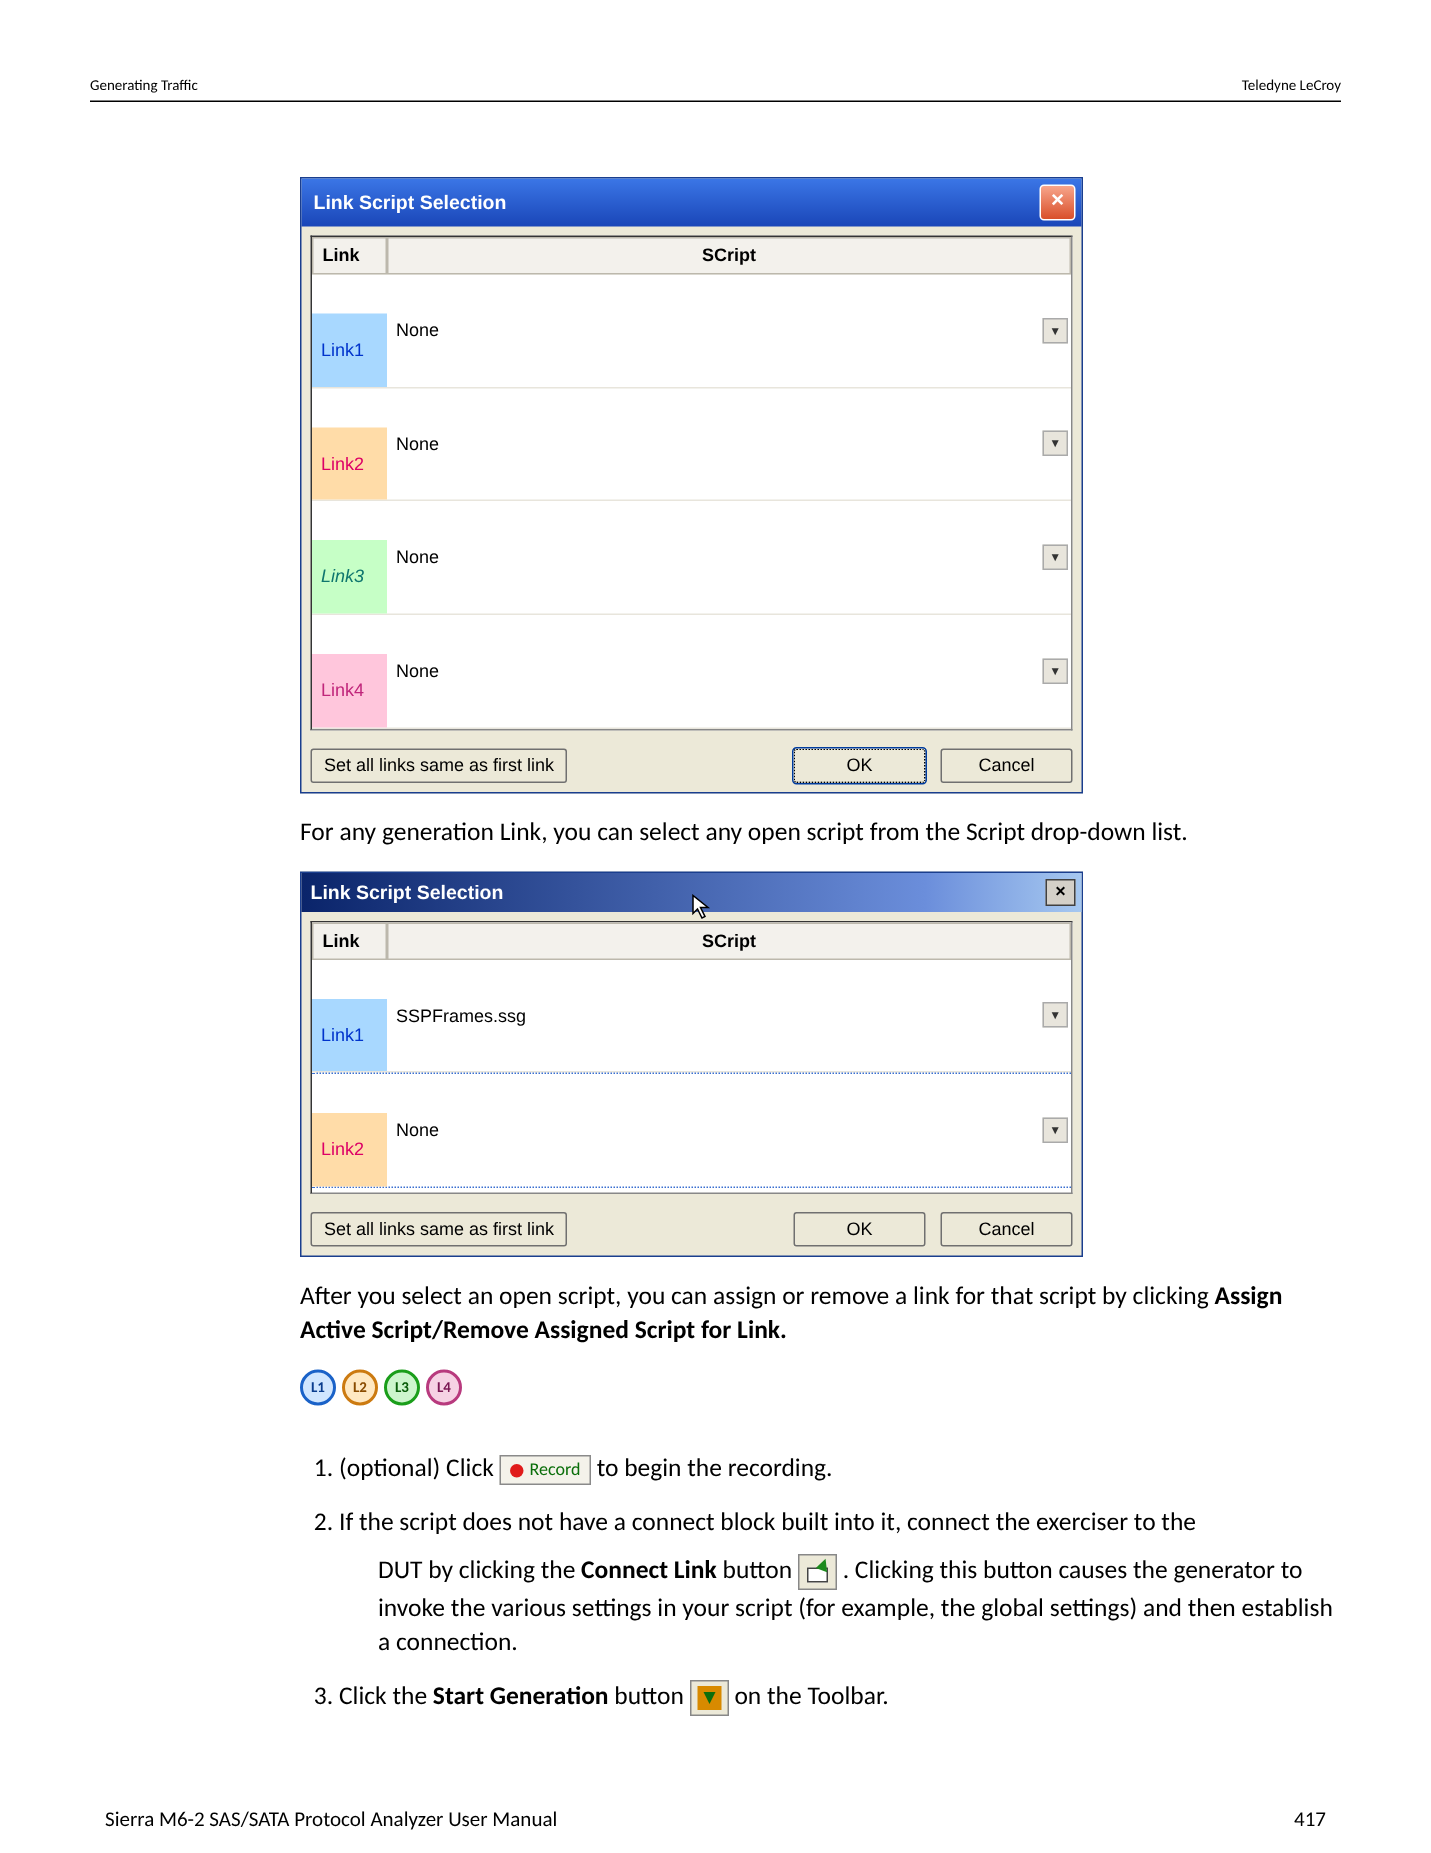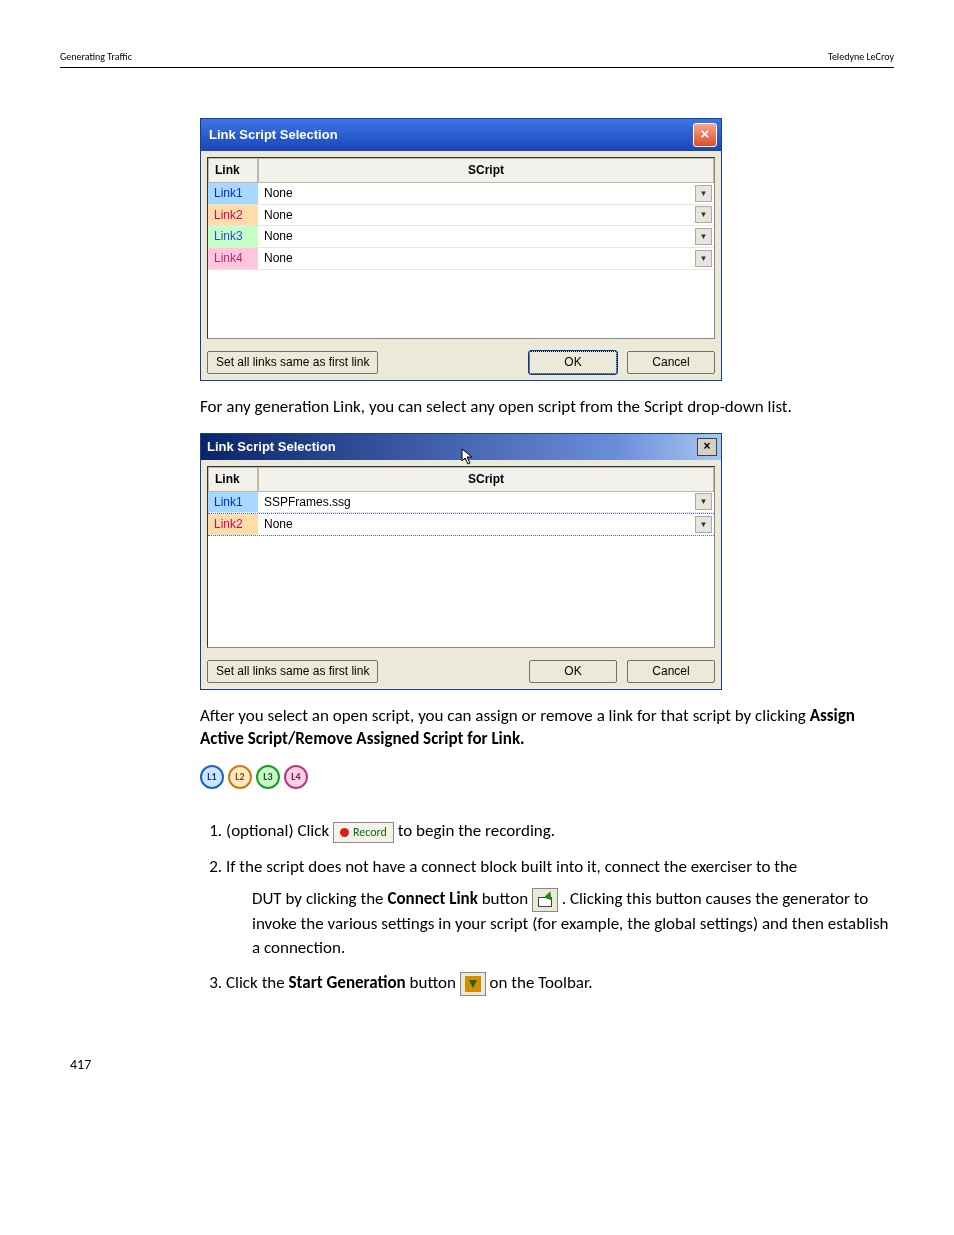--- a/index.html
+++ b/index.html
@@ -98,41 +98,42 @@
   }
   .col-link { width: 50px; flex: 0 0 50px; }
   .col-script { flex: 1; text-align: center; }
   .gridrow {
     display: flex;
     align-items: stretch;
     border-bottom: 1px solid #e8e5dc;
   }
   .linktag {
     flex: 0 0 50px;
-    padding: 2px 6px;
+    padding: 16px 6px;
     font-size: 12px;
     box-sizing: border-box;
+    margin-top: 26px;
   }
   .scriptcell {
     flex: 1;
     display: flex;
     align-items: center;
     justify-content: space-between;
     padding: 1px 2px 1px 6px;
   }
   .drop-arrow {
     width: 15px; height: 15px;
     background: #e8e5dc;
     border: 1px solid #aaa;
     display: flex; align-items: center; justify-content: center;
     font-size: 8px; color: #333;
   }
   .linkcol-blue1  { background: #a8d8ff; color: #0033cc; }
   .linkcol-orange { background: #ffdca8; color: #d06; }
-  .linkcol-green  { background: #c6ffc6; color: #1d4ed8; }
+  .linkcol-green  { background: #c6ffc6; color: #0f766e; font-style: italic; }
   .linkcol-pink   { background: #ffc6dc; color: #c0267b; }
 
   .dlg-bottom {
     display: flex;
     justify-content: space-between;
     align-items: center;
     padding: 6px;
   }
   .winbtn {
     min-width: 70px;
@@ -368,15 +369,16 @@
         <span class="iconbtn">
           <span class="start-icon"></span>
         </span>
         <span>  on the Toolbar.</span>
       </li>
     </ol>
 
   </div>
 
   <div class="footer-row">
+    <span>Sierra M6-2 SAS/SATA Protocol Analyzer User Manual</span>
     <span>417</span>
   </div>
 </div>
 
 </body></html>

